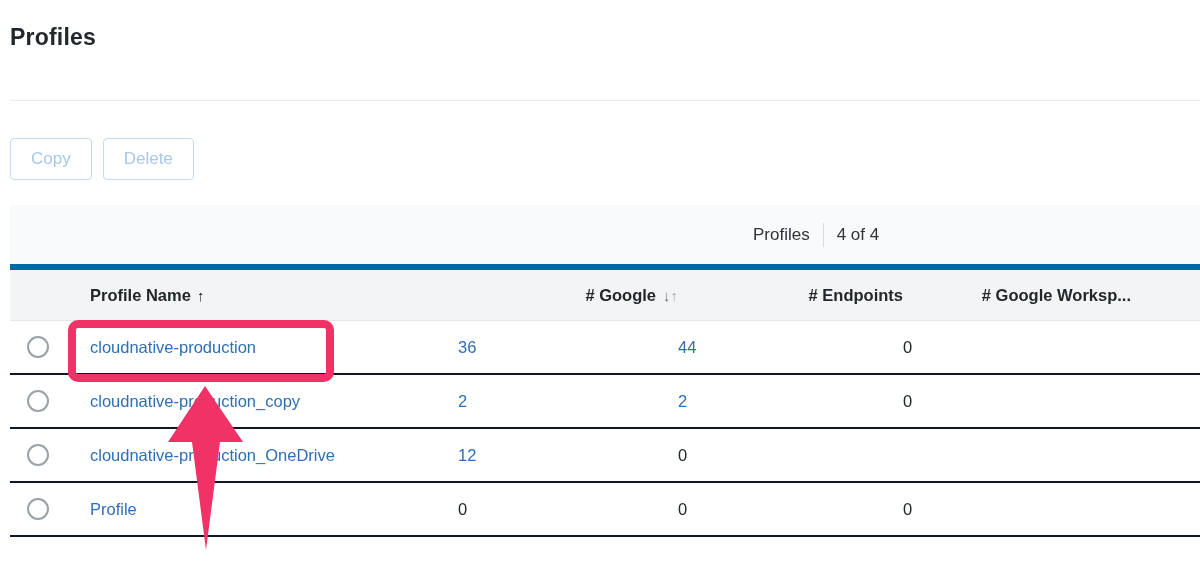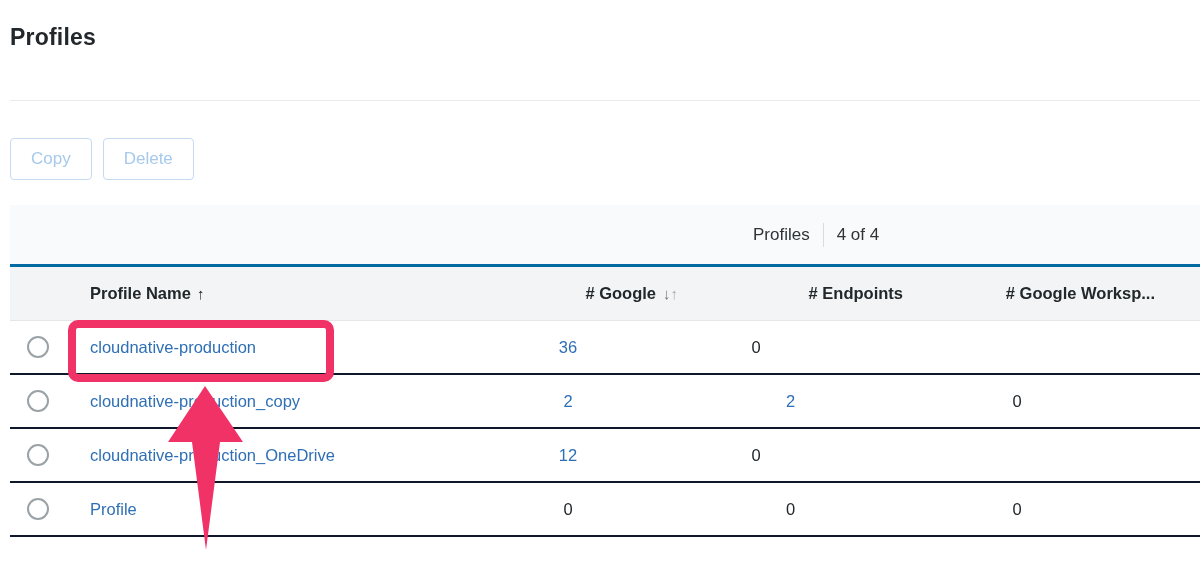--- a/index.html
+++ b/index.html
@@ -43,43 +43,43 @@
   .toolbar-vdivider { width: 1px; height: 24px; background: #d8dcde; margin: 0 13px; }
 
   .grid-row {
     display: grid;
     grid-template-columns: 56px 392px 220px 225px 297px;
     align-items: center;
   }
 
   .table-header {
     height: 57px; background: #f3f4f6;
-    border-top: 3px solid #0369a1; border-bottom: 1px solid #e4e7e9;
+    border-top: 6px solid #0369a1; border-bottom: 1px solid #e4e7e9;
     font-weight: 700; font-size: 16.5px; color: var(--text_dark, #21272a);
   }
   .th-name { padding-left: 24px; cursor: pointer; }
   .th-num { text-align: right; }
   .th-users { cursor: pointer; }
-  .th-google { padding-right: 45px; white-space: nowrap; overflow: hidden; }
+  .th-google { padding-right: 69px; white-space: nowrap; overflow: hidden; }
   .sort-arrow { font-weight: 700; color: var(--text_dark, #21272a); margin-left: 6px; font-size: 15px; }
   .sort-arrow-desc { color: #71787e; margin-left: 7px; font-size: 15px; font-weight: 400; }
   .sort-arrow-asc { color: #a9afb3; font-size: 15px; font-weight: 400; }
 
   .table-row {
     height: 54px; background: #ffffff;
     border-bottom: 2px solid #0f172a;
     font-size: 16.5px;
   }
   .cell-radio { display: flex; justify-content: center; }
   .radio {
     width: 22px; height: 22px; border-radius: 50%;
     border: 2px solid #9aa2a6; background: #ffffff; cursor: pointer;
   }
   .cell-name { padding-left: 24px; }
-  .cell-num { text-align: center; }
+  .cell-num { text-align: left; }
   .cell-google { padding-right: 69px; }
   .link { color: var(--link_blue, #2f6fb5); text-decoration: none; cursor: pointer; }
   .plain-val { color: var(--text_dark, #21272a); }
 
   .annotation-box {
     position: absolute; left: 68px; top: 320px;
     width: 266px; height: 62px;
     border: 8px solid var(--annotation_pink, #f03267);
     border-radius: 10px;
     z-index: 10; pointer-events: none;
@@ -126,20 +126,21 @@
       <span># Google Worksp...</span>
     </div>
   </div>
 
   <div class="grid-row table-row">
     <div class="cell-radio">
         <span class="radio"></span>
       </div>
     <div class="cell-name"><a class="link">cloudnative-production</a></div>
     <div class="cell-num"><a class="link">36</a></div>
+    <div class="cell-num"><a class="link">44</a></div>
     <div class="cell-num cell-google"><span class="plain-val">0</span></div>
   </div>
 
   <div class="grid-row table-row">
     <div class="cell-radio">
         <span class="radio"></span>
       </div>
     <div class="cell-name"><a class="link">cloudnative-production_copy</a></div>
     <div class="cell-num"><a class="link">2</a></div>
     <div class="cell-num"><a class="link">2</a></div>

